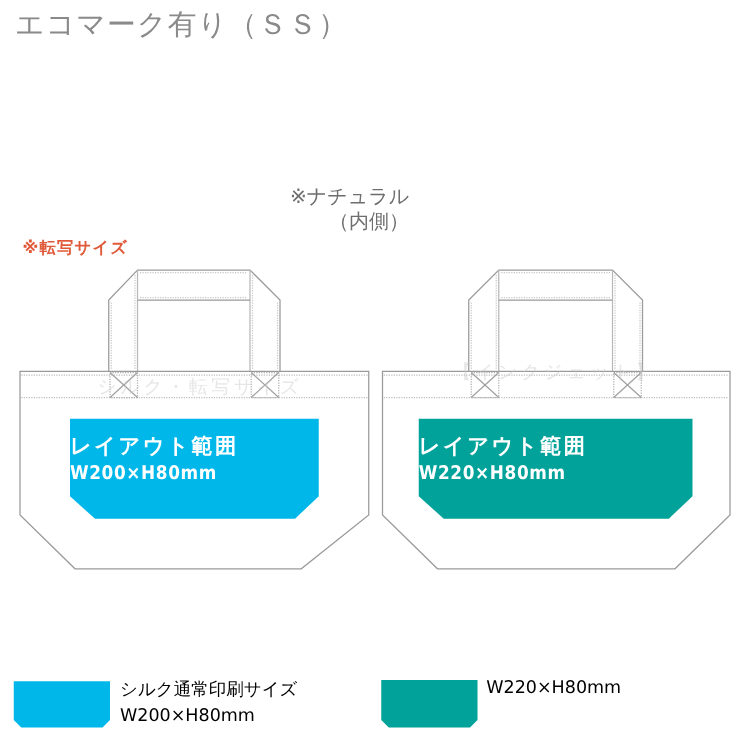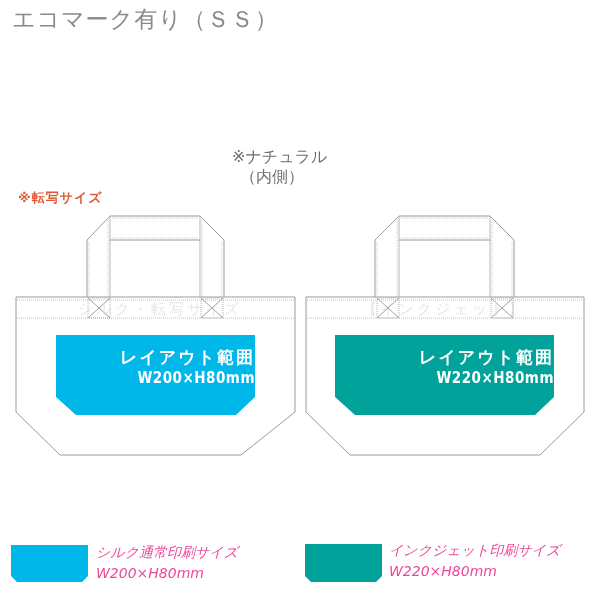--- a/index.html
+++ b/index.html
@@ -28,39 +28,39 @@
     .note-natural {
       position: absolute;
       left: 232px;
       top: 147px;
       font-size: 16px;
       line-height: 20px;
       color: #6e6e6e;
     }
     .note-natural div { white-space: nowrap; }
     .note-natural .indent { padding-left: 16px; }
-    .note-natural .indent2 { padding-left: 8px; }
+    .note-natural .indent2 { padding-left: 8px; text-align: right; }
     .note-beta {
       position: absolute;
       left: 18px;
       top: 189px;
       font-size: 13px;
       font-weight: bold;
       color: #e05a3a;
       letter-spacing: 1px;
     }
     svg.bags {
       position: absolute;
       left: 0;
       top: 0;
     }
     .area-label {
       position: absolute;
       color: #ffffff;
-      text-align: right;
+      text-align: left;
       font-weight: bold;
     }
     .area-label .l1 {
       font-size: 17px;
       letter-spacing: 2px;
       line-height: 22px;
     }
     .area-label .l2 {
       font-size: 15px;
       font-family: "DejaVu Sans Condensed", "DejaVu Sans", sans-serif;
@@ -71,23 +71,22 @@
       position: absolute;
       font-size: 15px;
       color: rgba(200,200,200,0.45);
       letter-spacing: 3px;
       white-space: nowrap;
     }
     .legend-text {
       position: absolute;
       font-size: 14px;
       line-height: 21px;
-      color: #ec4899;
+      color: #000000;
       white-space: nowrap;
-      font-style: italic;
     }
   </style>
 </head>
 <body>
 
 <div class="title">エコマーク有り（ＳＳ）</div>
 
 <div class="note-natural">
   <div>※ナチュラル</div>
   <div class="indent2">（内側）</div>
@@ -146,31 +145,30 @@
     <line x1="491" y1="298" x2="513" y2="318" stroke="#a0a0a0"></line>
     <line x1="513" y1="298" x2="491" y2="318" stroke="#a0a0a0"></line>
   </g>
   <polygon points="335,335 554,335 554,397 535,415 355,415 335,397" fill="#00a29a"></polygon>
 
   <polygon points="11,545 88,545 88,576 82,582 17,582 11,576" fill="#00b7ea"></polygon>
   <polygon points="305,544 382,544 382,576 376,582 311,582 305,576" fill="#00a29a"></polygon>
 </svg>
 
 <div class="watermark" style="left:66px; top:300px;margin-left:12px;">シルク・転写サイズ</div>
-<div class="watermark" style="left:362px; top:300px;">【インクジェット】</div>
+<div class="watermark" style="left:362px; top:288px;">【インクジェット】</div>
 
 <div class="area-label" style="left:56px; top:346px; width:199px;">
   <div class="l1">レイアウト範囲</div>
   <div class="l2">W200×H80mm</div>
 </div>
 <div class="area-label" style="left:335px; top:346px; width:219px;">
   <div class="l1">レイアウト範囲</div>
   <div class="l2">W220×H80mm</div>
 </div>
 
 <div class="legend-text" style="left:96px; top:542px;">
   <div>シルク通常印刷サイズ</div>
   <div>W200×H80mm</div>
 </div>
 <div class="legend-text" style="left:389px; top:540px;">
-  <div>インクジェット印刷サイズ</div>
   <div>W220×H80mm</div>
 </div>
 
 </body></html>

